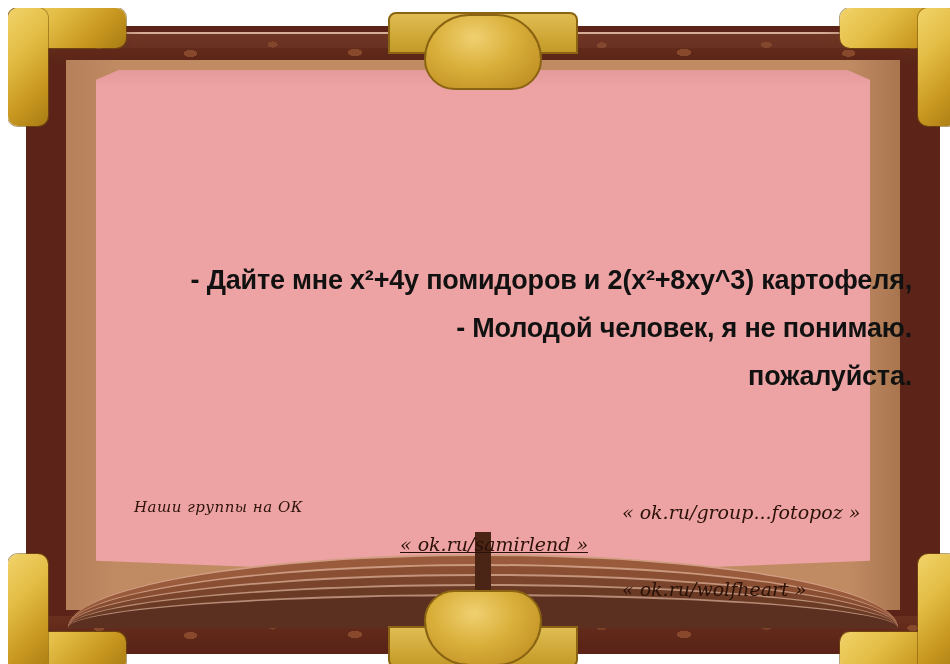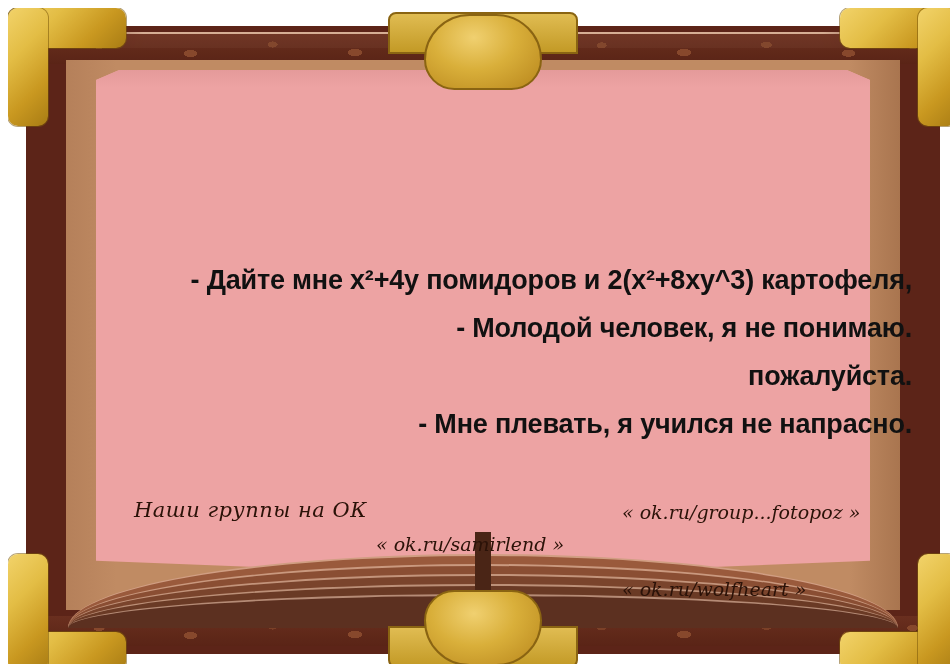--- a/index.html
+++ b/index.html
@@ -133,24 +133,24 @@
 
   .credits{
     position:absolute; left:88px; right:88px; bottom:96px;
     height:92px;
     font-family:"DejaVu Serif", serif;
     font-style:italic;
     color:#2B1208;
     font-size:19px;
   }
   .credits .row{ position:absolute; white-space:nowrap; }
-  .cr-label{ left:30px;  top:6px;  font-size:21px; letter-spacing:.5px; }
+  .cr-label{ left:30px;  top:6px;  font-size:15px; letter-spacing:.5px; }
   .cr-u1   { left:282px; top:9px; }
   .cr-u2   { left:518px; top:9px; }
-  .cr-u3   { left:272px; top:41px; }
+  .cr-u3   { left:296px; top:41px;text-decoration:underline; }
   .cr-u4   { left:518px; top:46px;margin-top:40px; }
 </style>
 </head>
 <body>
 
 <div id="stage">
 
   <div class="cover">
     <div class="cover-hilite"></div>
     <div class="crackle top"></div>
@@ -167,21 +167,20 @@
     <div class="leaf l3"></div>
     <div class="leaf l4"></div>
     <div class="leaf l5"></div>
     <div class="gutter"></div>
   </div>
 
   <div class="joke">
     <span class="ln">- Дайте мне x²+4y помидоров и 2(x²+8xy^3) картофеля,</span>
     <span class="ln">- Молодой человек, я не понимаю.</span>
     <span class="ln cont">пожалуйста.</span>
-    <span class="ln">- Мне плевать, я учился не напрасно.</span>
   </div>
 
   <div class="credits">
     <span class="row cr-label">Наши группы на ОК</span>
     <span class="row cr-u2">« ok.ru/group...fotopoz »</span>
     <span class="row cr-u3">« ok.ru/samirlend »</span>
     <span class="row cr-u4">« ok.ru/wolfheart »</span>
   </div>
 
   <div class="dome-bar dome-top-bar"></div>

